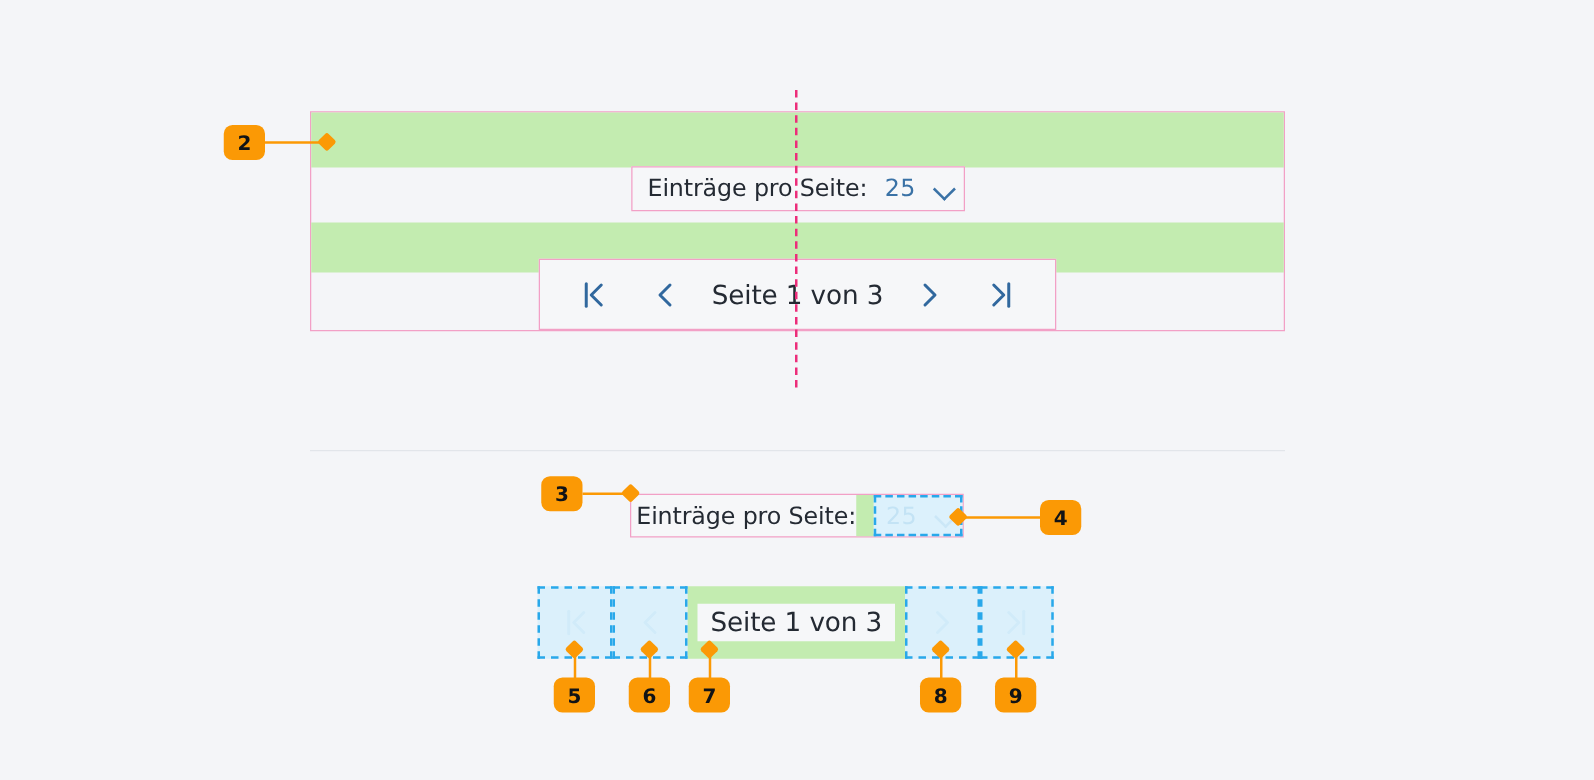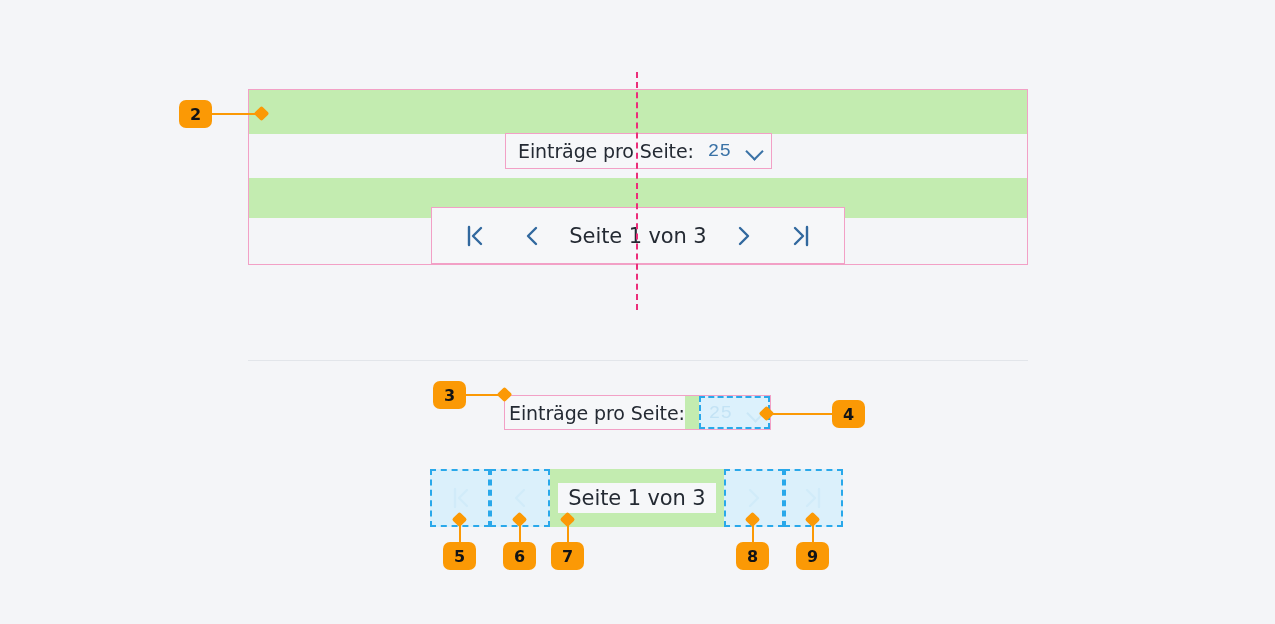--- a/index.html
+++ b/index.html
@@ -55,21 +55,20 @@
     font-size: 19px;
     color: #242a33;
     white-space: nowrap;
     letter-spacing: -0.1px;
   }
 
   .perpage-value {
     font-size: 19px;
     color: #3a72a6;
     letter-spacing: 0.2px;
-    font-family: Liberation Mono, monospace;
   }
 
   .chevron-down {
     width: 20px;
     height: 20px;
     display: inline-block;
     position: relative;
   }
   .chevron-down::before {
     content: "";

